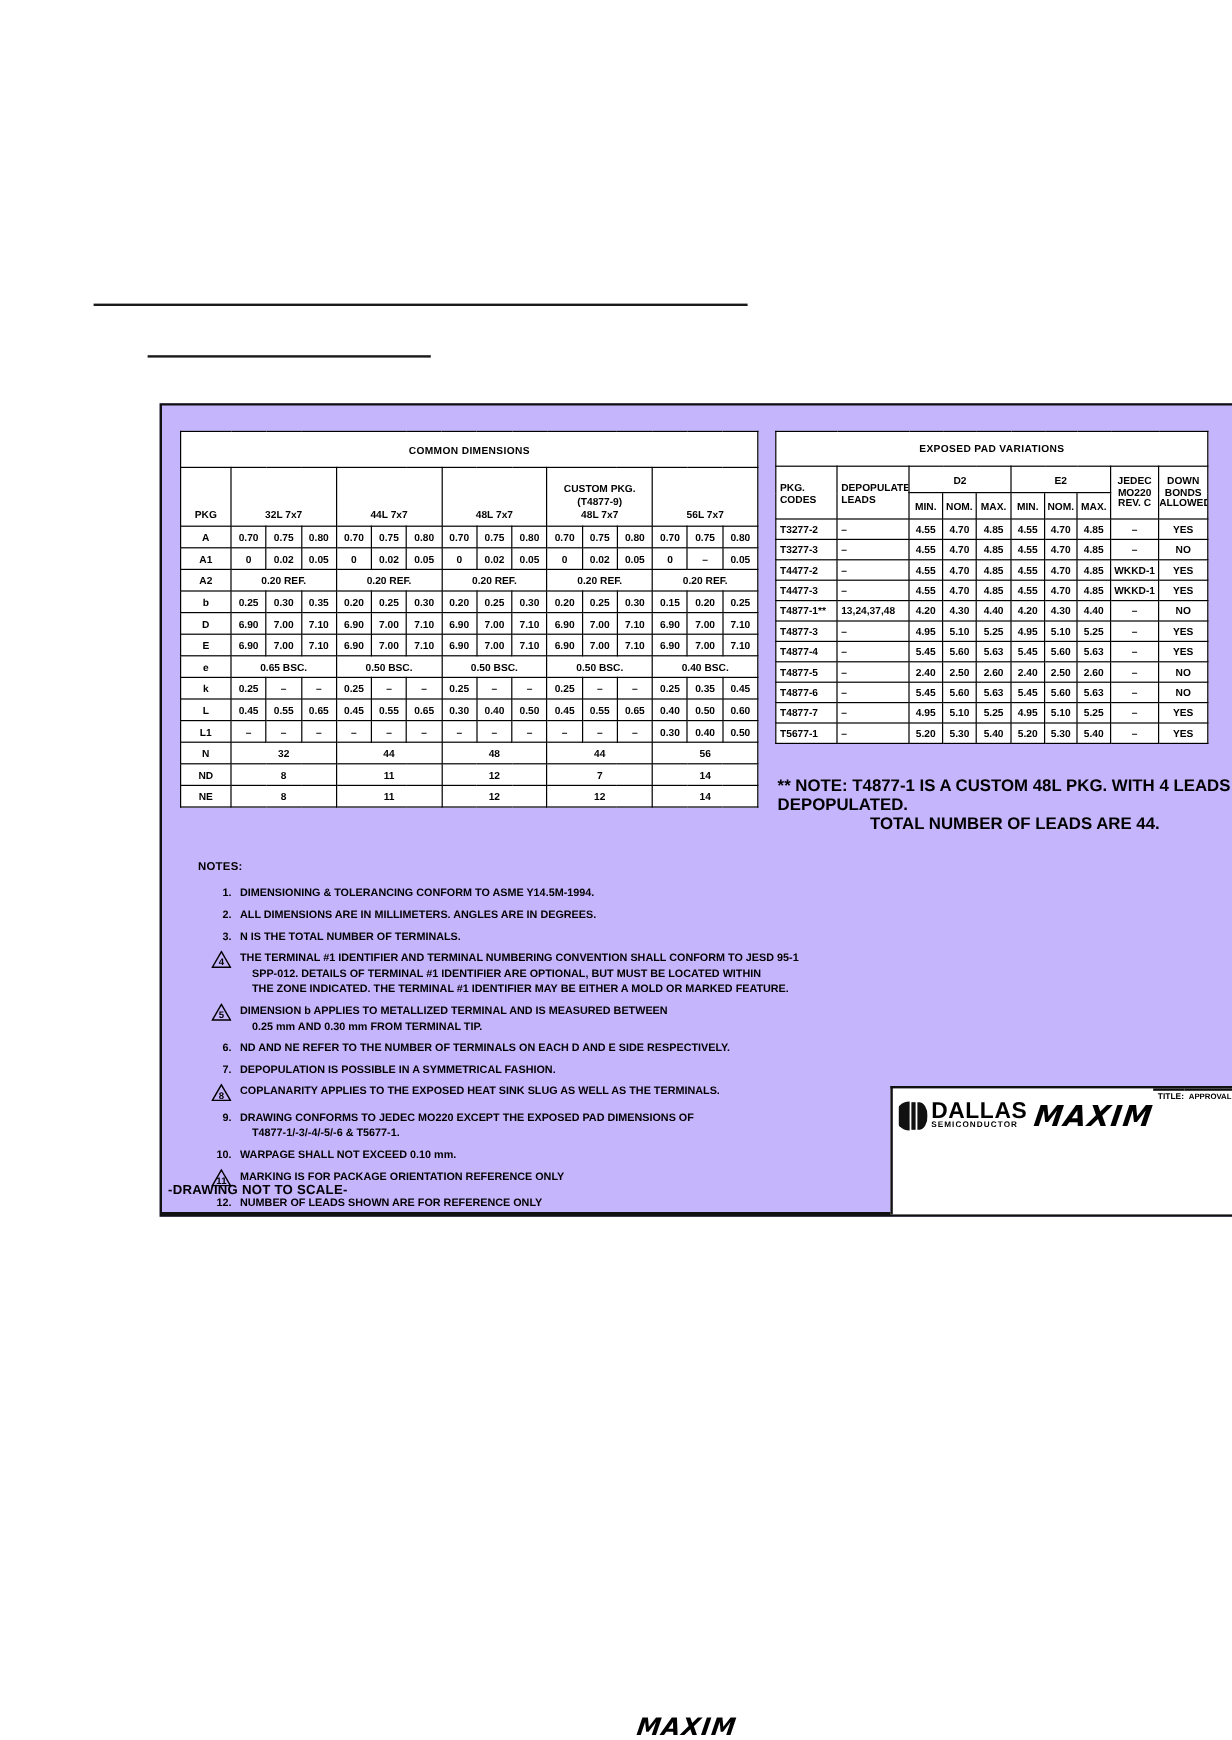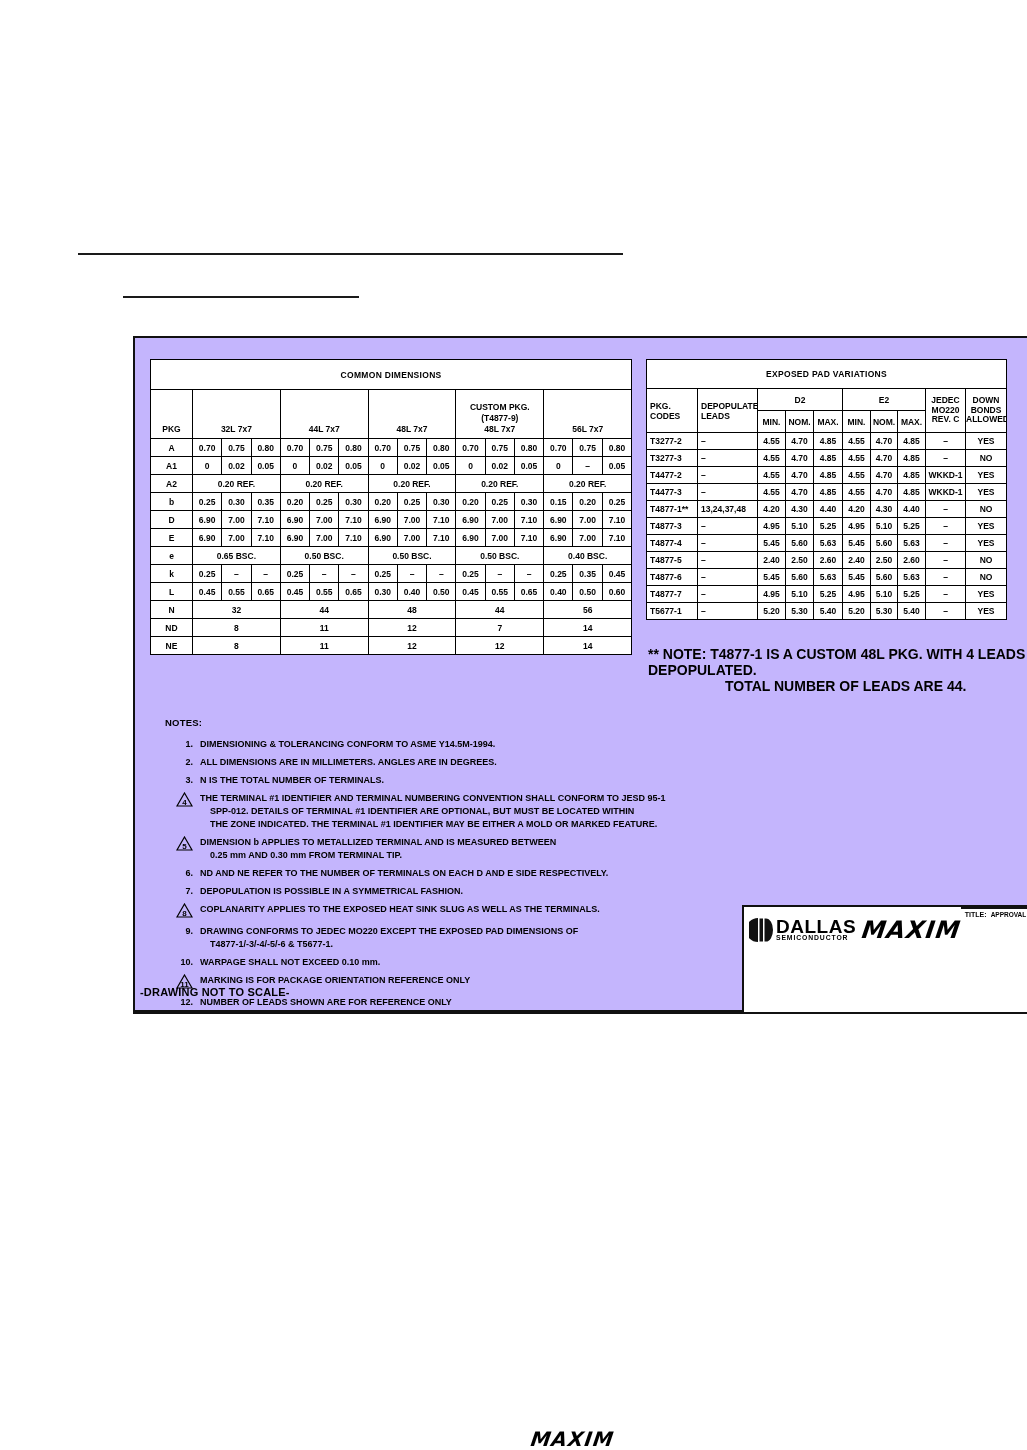--- a/index.html
+++ b/index.html
@@ -246,20 +246,38 @@
             <td>0.40</td>
             <td>0.50</td>
             <td>0.45</td>
             <td>0.55</td>
             <td>0.65</td>
             <td>0.40</td>
             <td>0.50</td>
             <td>0.60</td>
           </tr>
           <tr class="r-data">
+            <td>L1</td>
+            <td>–</td>
+            <td>–</td>
+            <td>–</td>
+            <td>–</td>
+            <td>–</td>
+            <td>–</td>
+            <td>–</td>
+            <td>–</td>
+            <td>–</td>
+            <td>–</td>
+            <td>–</td>
+            <td>–</td>
+            <td>0.30</td>
+            <td>0.40</td>
+            <td>0.50</td>
+          </tr>
+          <tr class="r-data">
             <td>N</td>
             <td colspan="3">32</td>
             <td colspan="3">44</td>
             <td colspan="3">48</td>
             <td colspan="3">44</td>
             <td colspan="3">56</td>
           </tr>
           <tr class="r-data">
             <td>ND</td>
             <td colspan="3">8</td>

